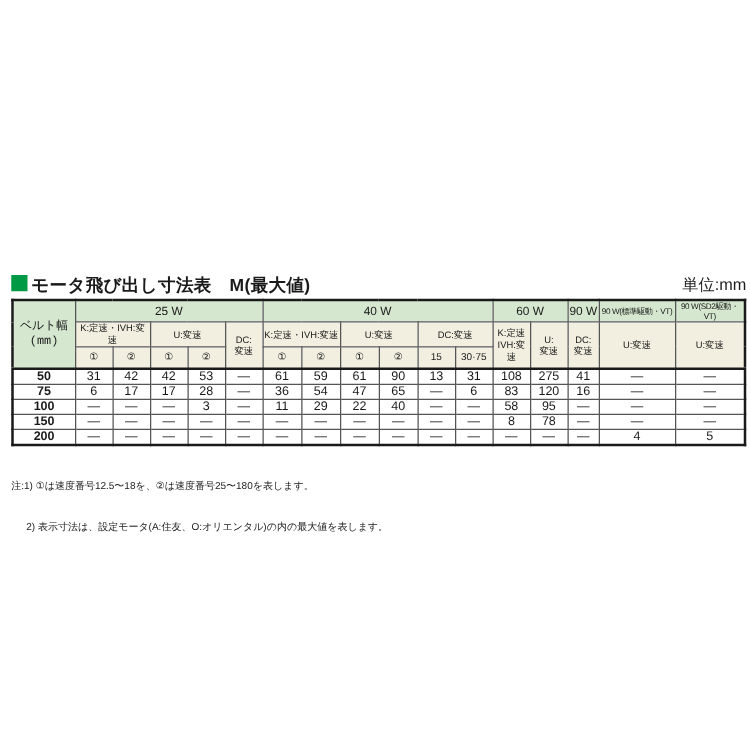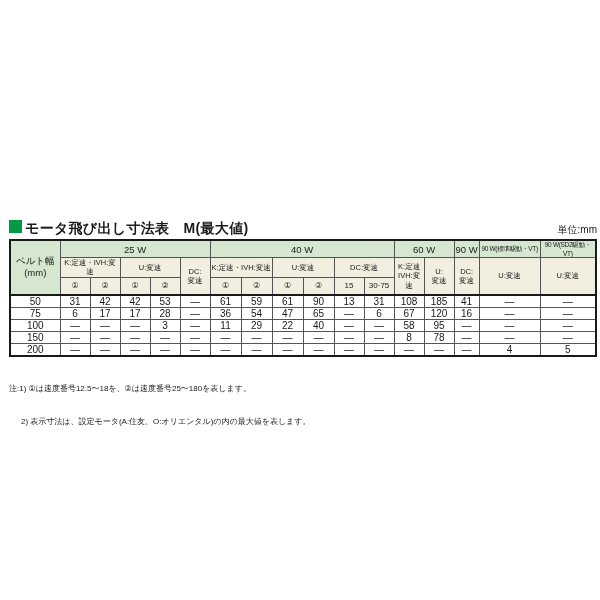--- a/index.html
+++ b/index.html
@@ -7,36 +7,36 @@
     width:600px; height:600px; background:#ffffff; overflow:hidden;
     font-family:"Liberation Sans","DejaVu Sans",sans-serif; color:#1a1a1a;
     position:relative;
   }
   .content { position:absolute; left:9px; top:220px; width:588px; }
 
   
   .title-row { position:relative; height:17px; display:flex; }
   .marker { width:13px; height:13px; background:#009944; margin-right:3px; flex:0 0 auto; }
   .page-title { font-size:14px; font-weight:bold; margin:0; letter-spacing:0.3px; white-space:pre; }
-  .unit-label { position:absolute; right:0; bottom:0; font-size:10px; color:#1a1a1a; }
+  .unit-label { position:absolute; right:0; bottom:0; font-size:13px; color:#1a1a1a; }
 
   
   table { border-collapse:collapse; table-layout:fixed; width:588px; margin-top:2px;
           border:2px solid #1a1a1a; }
   th, td { border:1px solid #555; padding:0; text-align:center; vertical-align:middle;
            overflow:hidden; }
   thead { border-bottom:2px solid #1a1a1a; }
   tr.band th { background:#d5e7cf; font-size:9.5px; font-weight:normal; height:14px;margin-left:16px; }
   tr.band th.small { font-size:6.5px; letter-spacing:-0.3px; }
   th.belt-head { background:#f2eee0; font-size:8.5px; font-weight:normal;
-                 white-space:pre-line; line-height:1.3; }
+                 white-space:pre-line; line-height:1.3;font-family:Liberation Mono, monospace; }
   tr.sub th { background:#f2eee0; font-size:7.5px; font-weight:normal;
               white-space:pre-line; line-height:1.25; height:17px; }
   tr.sub2 th { background:#f2eee0; font-size:8px; font-weight:normal; height:16px; }
-  tbody th { background:#ffffff; font-size:10px; font-weight:normal; height:11px; }
+  tbody th { background:#ffffff; font-size:10px; font-weight:bold; height:11px; }
   tbody td { background:#ffffff; font-size:10px; height:11px; }
 
   
   .notes { margin-top:4px; font-size:8px; line-height:11px; white-space:pre; }
   .note-2 { padding-left:12px; }
 </style>
 </head>
 <body>
 
 <div class="content">
@@ -116,39 +116,39 @@
         <td>42</td>
         <td>53</td>
         <td>—</td>
         <td>61</td>
         <td>59</td>
         <td>61</td>
         <td>90</td>
         <td>13</td>
         <td>31</td>
         <td>108</td>
-        <td>185</td>
+        <td>275</td>
         <td>41</td>
         <td>—</td>
         <td>—</td>
       </tr>
       <tr>
         <th>75</th>
         <td>6</td>
         <td>17</td>
         <td>17</td>
         <td>28</td>
         <td>—</td>
         <td>36</td>
         <td>54</td>
         <td>47</td>
         <td>65</td>
         <td>—</td>
         <td>6</td>
-        <td>67</td>
+        <td>83</td>
         <td>120</td>
         <td>16</td>
         <td>—</td>
         <td>—</td>
       </tr>
       <tr>
         <th>100</th>
         <td>—</td>
         <td>—</td>
         <td>—</td>

